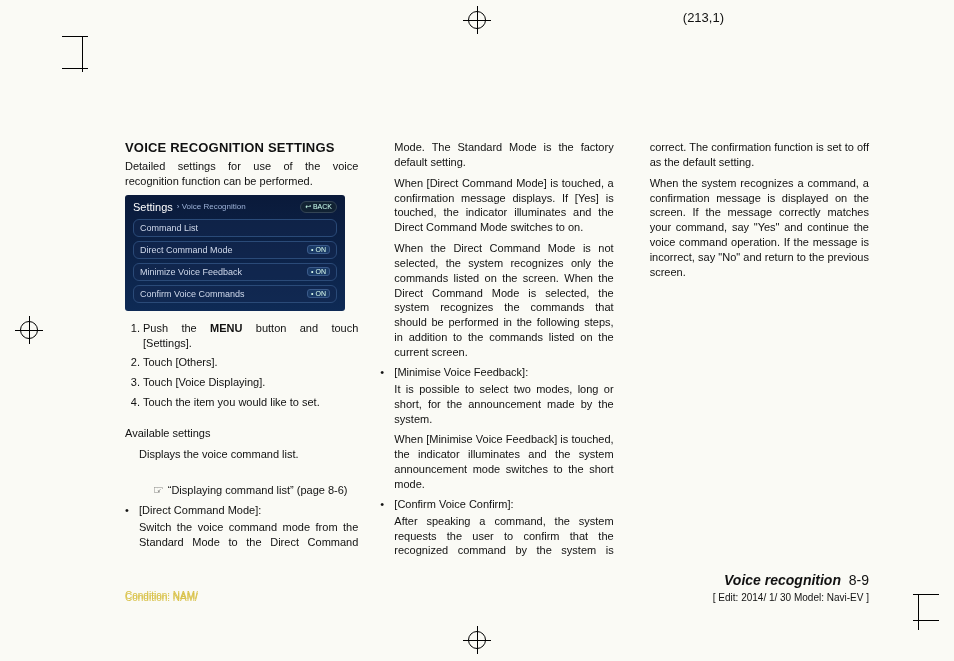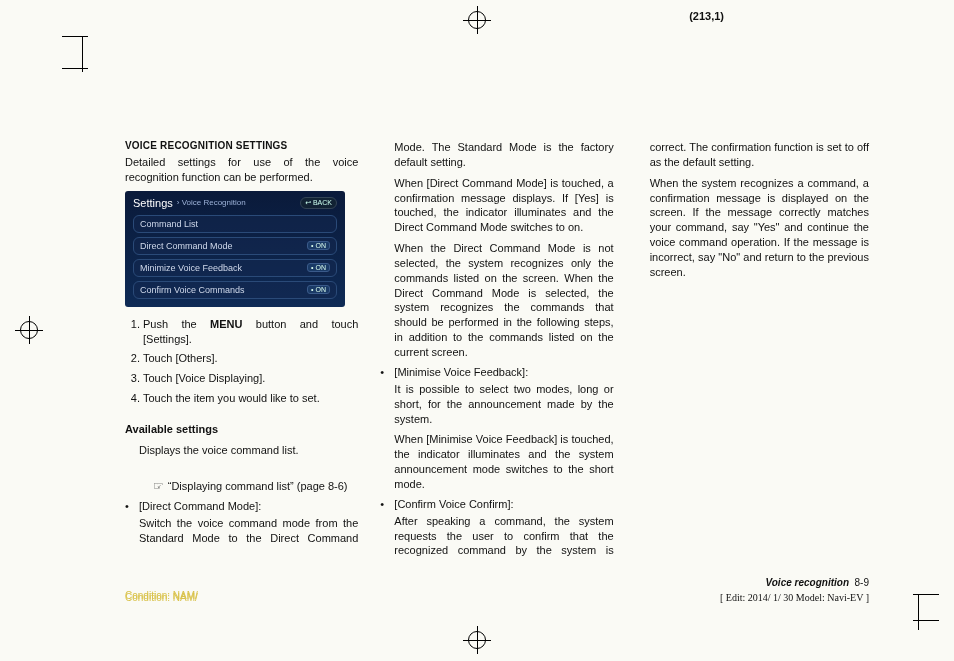--- a/index.html
+++ b/index.html
@@ -13,41 +13,41 @@
     overflow: hidden;
   }
   
   .crop { position: absolute; background: #000; }
   .crop.h { height: 1px; }
   .crop.v { width: 1px; }
   .reg-circle { position:absolute; width:18px; height:18px; border:1px solid #000; border-radius:50%; }
   .reg-cross-h { position:absolute; width:28px; height:1px; background:#000; }
   .reg-cross-v { position:absolute; width:1px; height:28px; background:#000; }
 
-  .page-coord { position:absolute; top:10px; right:230px; font-size:11px;font-weight:bold; }
+  .page-coord { position:absolute; top:10px; right:230px; font-size:13px; }
 
   .content {
     position: absolute;
     top: 140px; left: 125px; right: 85px; bottom: 90px;
     column-count: 3;
     column-gap: 22px;
     column-fill: auto;
   }
   .content p { margin-bottom: 6px; line-height: 1.35; text-align: justify; }
-  .content h2 { font-size: 10px; font-weight: bold; margin-bottom: 4px; letter-spacing: 0.2px; }
+  .content h2 { font-size: 13px; font-weight: bold; margin-bottom: 4px; letter-spacing: 0.2px; }
   .content strong { font-weight: bold; }
   ol.steps { list-style: decimal; padding-left: 18px; margin-bottom:6px; }
   ol.steps li { margin-bottom: 5px; line-height:1.35; text-align: justify; }
   ul.bullets { list-style: none; padding-left: 0; }
   ul.bullets > li { margin-bottom: 4px; }
   ul.bullets > li::before { content: "•"; display:inline-block; width:14px; }
   .sub { padding-left: 14px; line-height:1.35; text-align: justify; margin-bottom:6px; }
   .xref { padding-left: 28px; line-height:1.35; margin-bottom:6px; }
   .xref .hand { font-family: serif; font-size:12px; margin-right:4px; }
-  .avail-heading { font-weight: bold; margin: 16px 0 4px 0; }
+  .avail-heading { font-weight: normal; margin: 16px 0 4px 0; }
 
   
   .panel {
     width: 220px; height: 116px;
     background: linear-gradient(#0a1a3a, #0e2a55);
     border-radius: 3px;
     margin: 6px 0 10px 0;
     padding: 6px 8px;
     color: #cfd8ea;
     font-size: 9px;
@@ -163,17 +163,17 @@
     <li><span>[Confirm Voice Confirm]:</span></li>
   </ul>
   <p class="sub">After speaking a command, the system requests the user to confirm that the recognized command by the system is correct. The confirmation function is set to off as the default setting.</p>
   <p class="sub">When the system recognizes a command, a confirmation message is displayed on the screen. If the message correctly matches your command, say "Yes" and continue the voice command operation. If the message is incorrect, say "No" and return to the previous screen.</p>
 </div>
 
 <div class="footer">
   <span class="cond">Condition: NAM/</span>
   <span class="sec"></span>
 </div>
-<div style="position:absolute; bottom:73px; right:85px; font-size:10px;">
+<div style="position:absolute; bottom:73px; right:85px; font-size:14px;">
   <strong><em>Voice recognition</em></strong>&nbsp;&nbsp;<span>8-9</span>
 </div>
-<div style="position:absolute; bottom:58px; right:85px; font-size:10px;font-family:Liberation Serif, serif;">[ Edit: 2014/ 1/ 30   Model:  Navi-EV ]</div>
+<div style="position:absolute; bottom:58px; right:85px; font-size:10px;">[ Edit: 2014/ 1/ 30   Model:  Navi-EV ]</div>
 <div style="position:absolute; bottom:58px; left:125px; font-size:10px; color:#d9c24a;">Condition: NAM/</div>
 
 </body></html>

